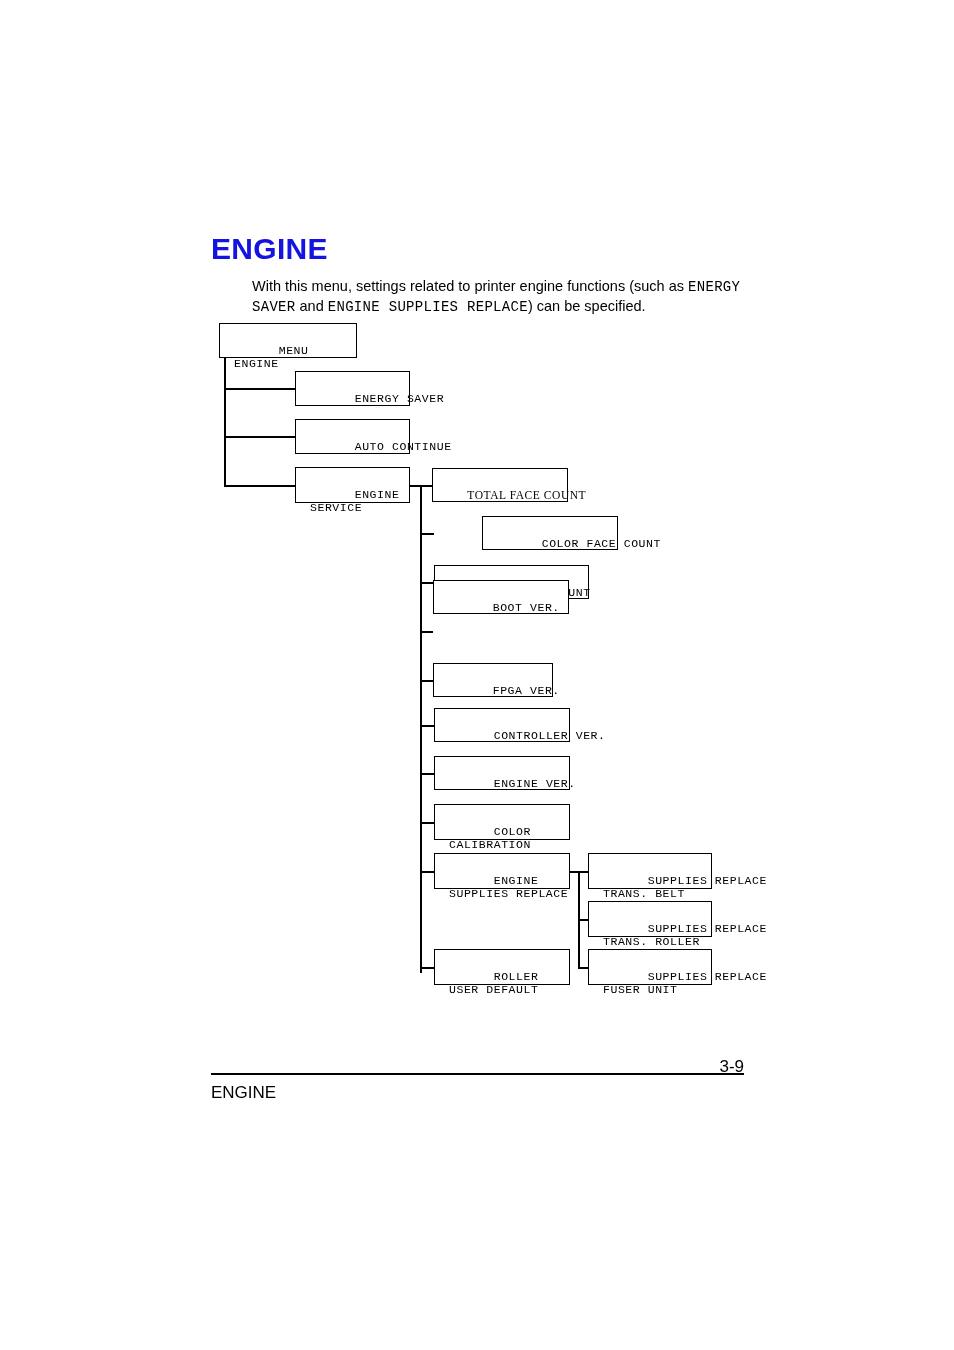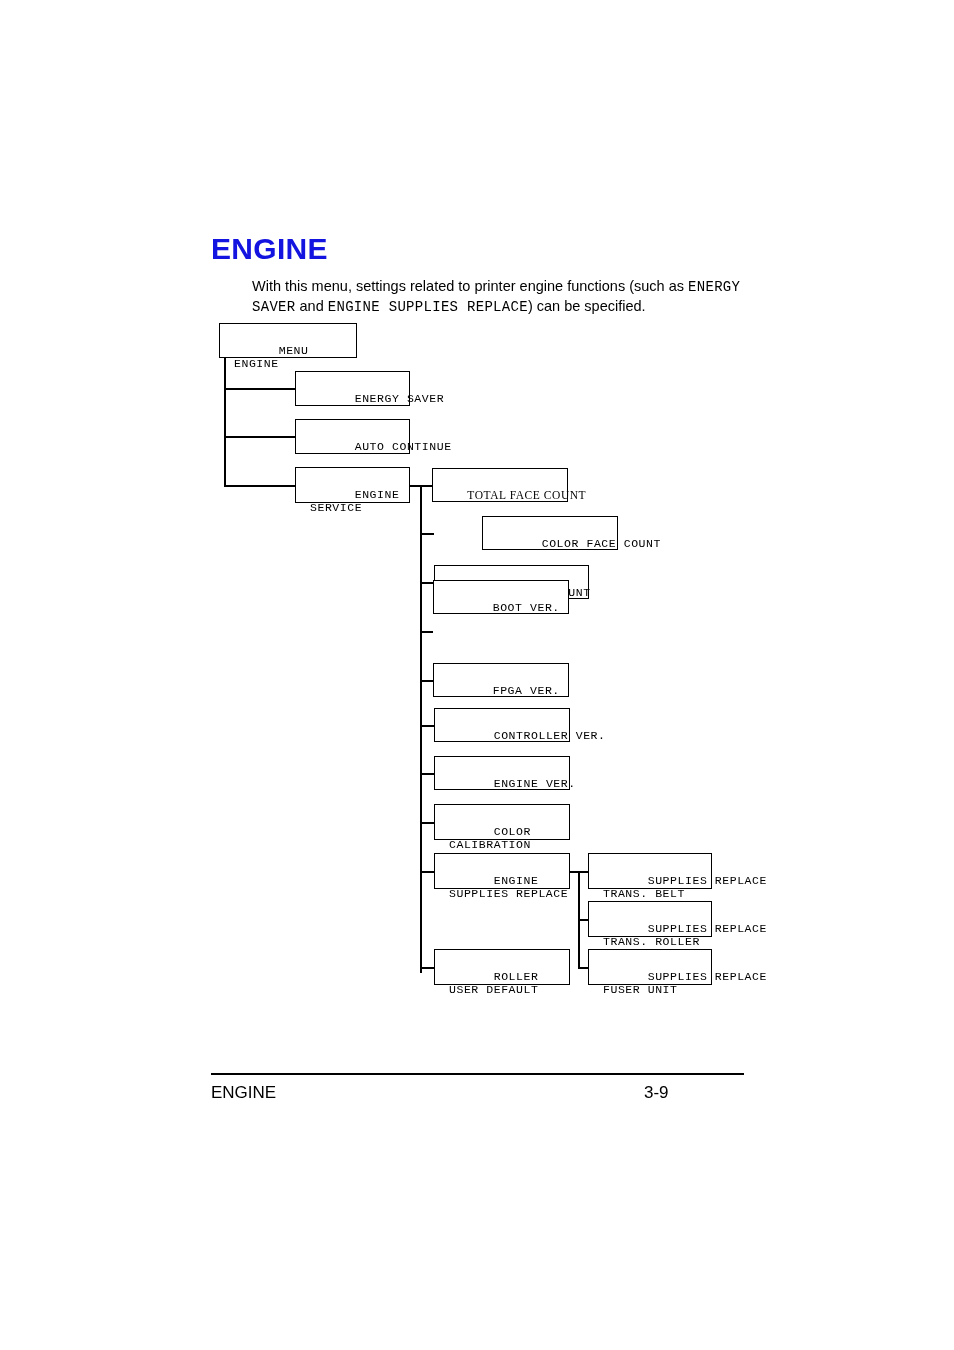--- a/index.html
+++ b/index.html
@@ -97,22 +97,23 @@
     position: absolute;
     left: 211px;
     top: 1083px;
     font-family: "Liberation Sans", sans-serif;
     font-size: 17px;
     color: #000000;
   }
   .footer-right {
     position: absolute;
     left: 644px;
-    top: 1083px;
+    top: 1057px;
     width: 100px;
+    text-align: right;
     font-family: "Liberation Sans", sans-serif;
     font-size: 17px;
     color: #000000;
   }
 </style>
 </head>
 <body>
 
 <div id="page">
 
@@ -161,21 +162,21 @@
     <div class="node" style="left:434px; top:565px; width:155px; height:34px;">
       <span class="l1">BW FACE COUNT</span>
     </div>
     <div class="conn-h" style="left:420px; top:582px; width:14px;"></div>
 
     <div class="node" style="left:433px; top:580px; width:136px; height:34px;">
       <span class="l1">BOOT VER.</span>
     </div>
     <div class="conn-h" style="left:420px; top:631px; width:13px;"></div>
 
-    <div class="node" style="left:433px; top:663px; width:136px; height:34px;">
+    <div class="node" style="left:433px; top:663px; width:120px; height:34px;">
       <span class="l1">FPGA VER.</span>
     </div>
     <div class="conn-h" style="left:420px; top:680px; width:13px;"></div>
 
     <div class="node" style="left:434px; top:708px; width:136px; height:34px;">
       <span class="l1">CONTROLLER VER.</span>
     </div>
     <div class="conn-h" style="left:420px; top:725px; width:14px;"></div>
 
     <div class="node" style="left:434px; top:756px; width:136px; height:34px;">

